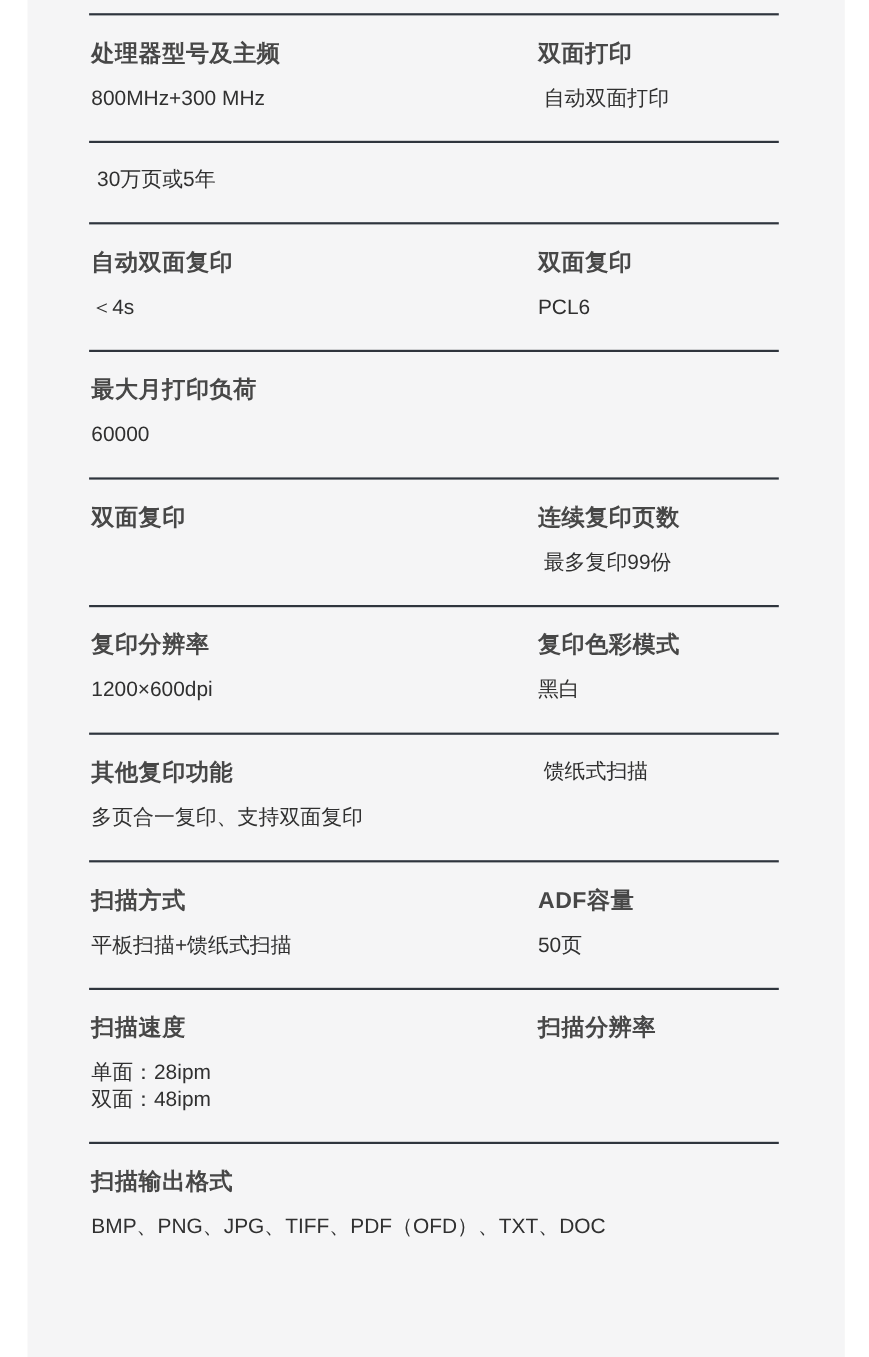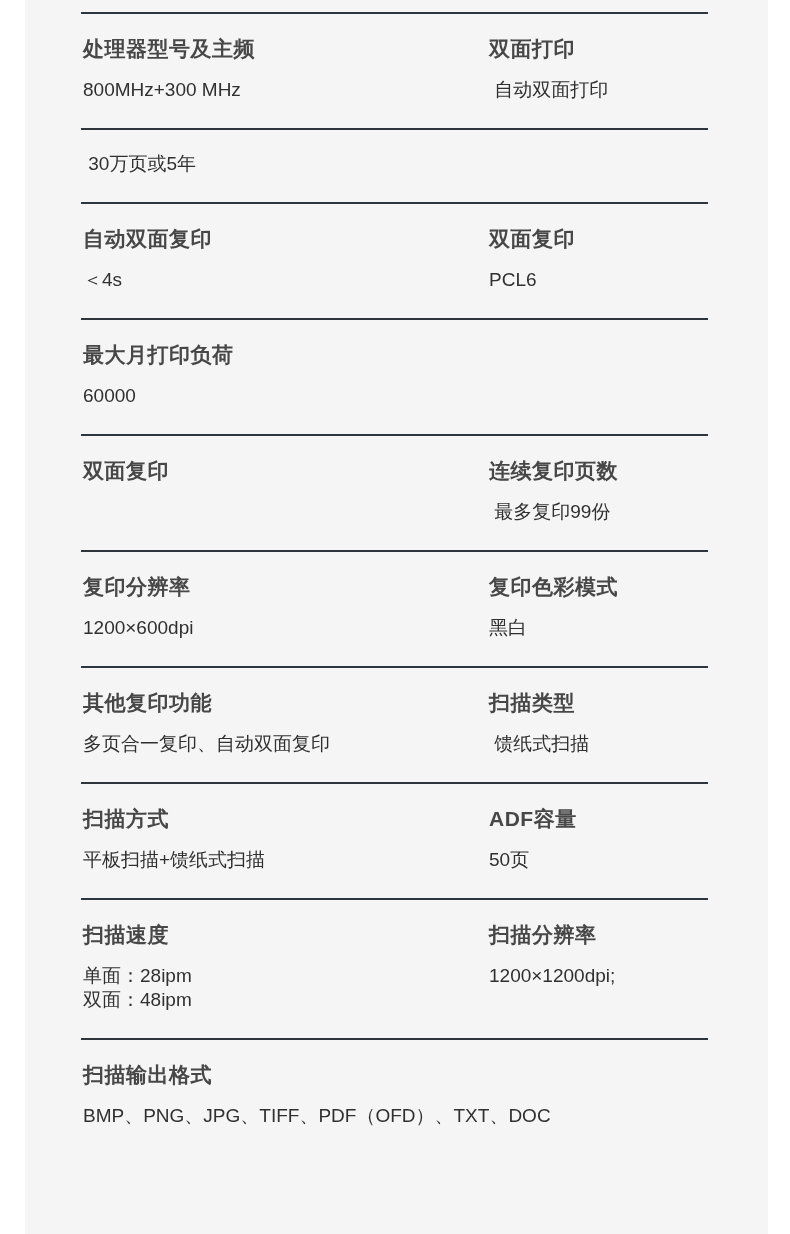--- a/index.html
+++ b/index.html
@@ -125,24 +125,23 @@
         <div class="spec-cell">
           <div class="spec-title">复印色彩模式</div>
           <div class="spec-value">黑白</div>
         </div>
       </div>
 
       <div class="divider"></div>
       <div class="spec-row">
         <div class="spec-cell">
           <div class="spec-title">其他复印功能</div>
-          <div class="spec-value">多页合一复印、自动双面复印</div>
+          <div class="spec-value">多页合一复印、支持双面复印</div>
         </div>
         <div class="spec-cell">
-          <div class="spec-title">扫描类型</div>
           <div class="spec-value"> 馈纸式扫描</div>
         </div>
       </div>
 
       <div class="divider"></div>
       <div class="spec-row">
         <div class="spec-cell">
           <div class="spec-title">扫描方式</div>
           <div class="spec-value">平板扫描+馈纸式扫描</div>
         </div>
@@ -154,21 +153,20 @@
 
       <div class="divider"></div>
       <div class="spec-row">
         <div class="spec-cell">
           <div class="spec-title">扫描速度</div>
           <div class="spec-value">单面：28ipm</div>
           <div class="spec-value">双面：48ipm</div>
         </div>
         <div class="spec-cell">
           <div class="spec-title">扫描分辨率</div>
-          <div class="spec-value">1200×1200dpi;</div>
         </div>
       </div>
 
       <div class="divider"></div>
       <div class="spec-row single">
         <div class="spec-cell">
           <div class="spec-title">扫描输出格式</div>
           <div class="spec-value">BMP、PNG、JPG、TIFF、PDF（OFD）、TXT、DOC</div>
         </div>
       </div>

